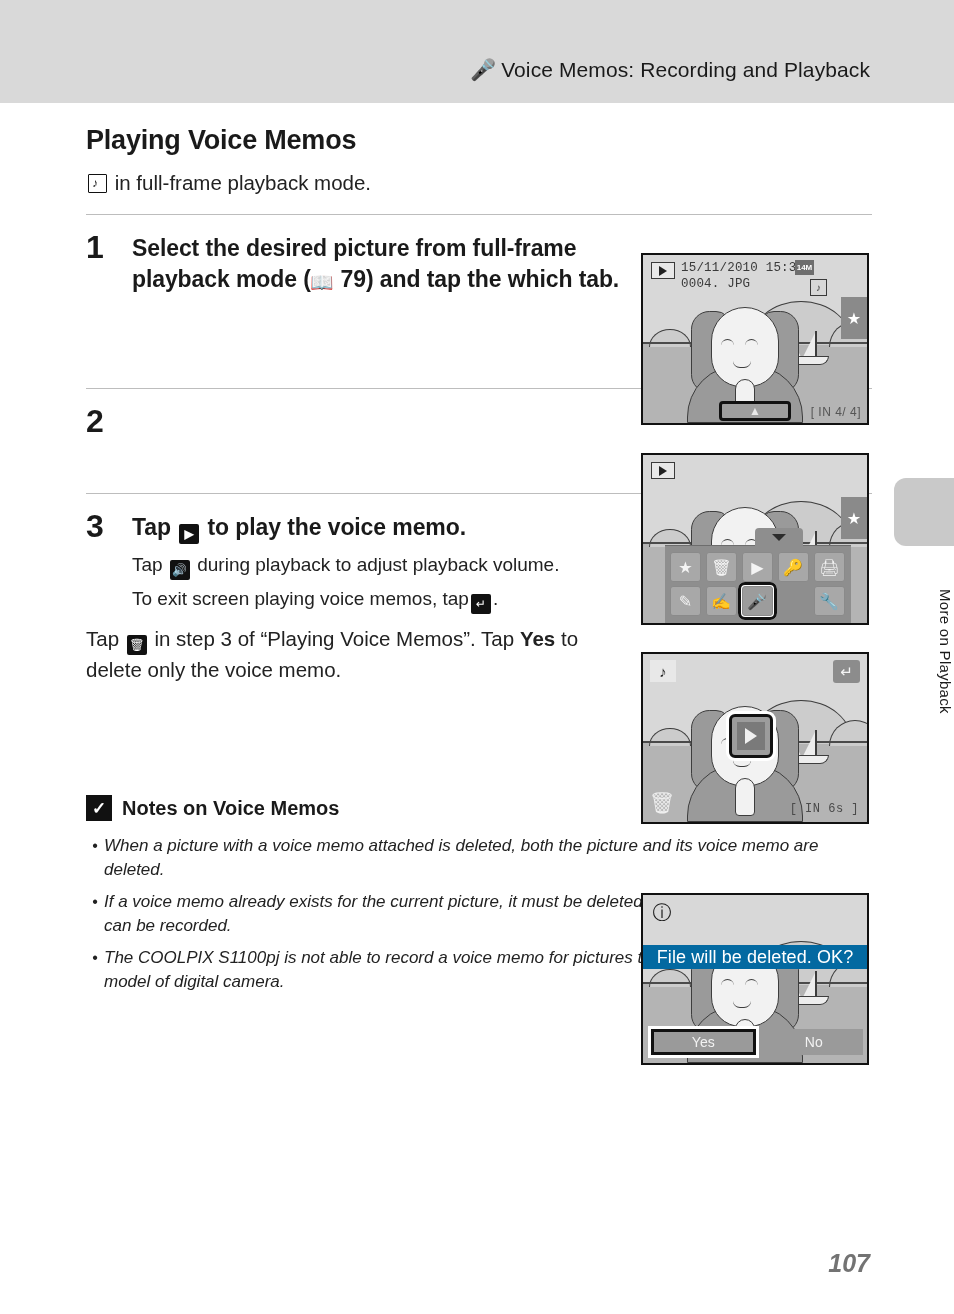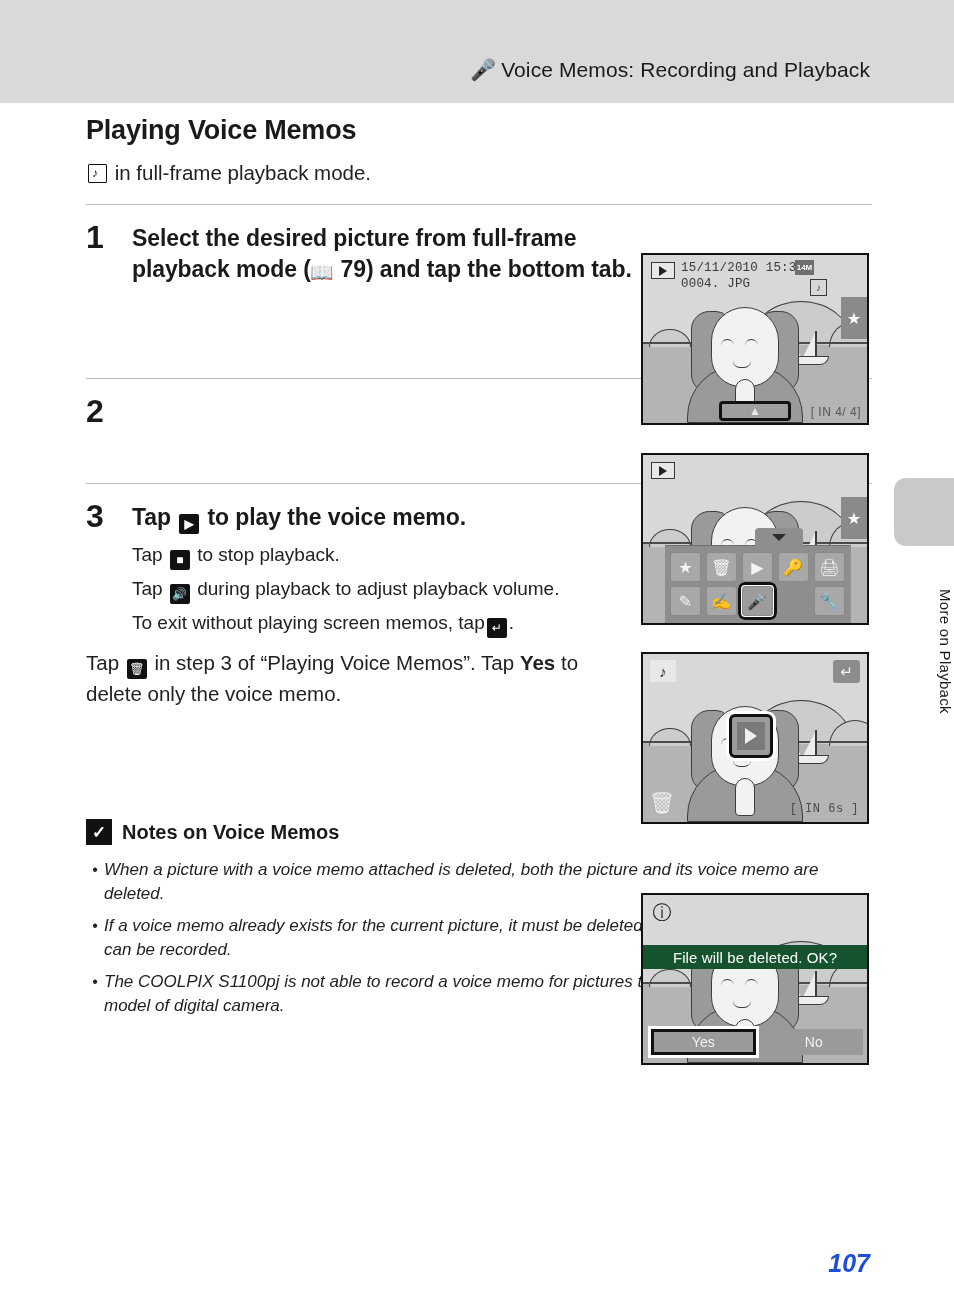--- a/index.html
+++ b/index.html
@@ -38,21 +38,21 @@
     display: flex; align-items: flex-start; justify-content: center;
     font-size: 15px; color: #1a1a1a;
     writing-mode: vertical-rl; text-orientation: mixed;
     letter-spacing: .3px; white-space: nowrap;
   }
 
   
   .content { position: absolute; top: 103px; left: 0; width: 894px; }
 
   .h1 {
-    margin: 12px 0 0 86px;
+    margin: 22px 0 0 86px;
     font-size: 27px; font-weight: bold; letter-spacing: -.2px;
   }
   .intro {
     margin: 12px 0 0 86px; width: 765px;
     font-size: 20.5px; line-height: 30px; color: #222;
   }
 
   hr.rule {
     border: none; border-top: 1px solid #bdbdbd;
     margin: 16px 0 0 86px; width: 786px;
@@ -291,21 +291,21 @@
   }
 
   
   .warn-chip {
     position:absolute; left:8px; top:7px; width:22px; height:22px;
     display:flex; align-items:center; justify-content:center;
     color:#1c1c1c; font-size:19px;
   }
   .msg-bar {
     position:absolute; left:0; top:50px; width:100%; height:24px;
-    background:#14532d; color:#fff; font-size:15px;
+    background:#0369a1; color:#fff; font-size:18px;
     display:flex; align-items:center; justify-content:center;
     letter-spacing:.1px;
   }
   .btn-row { position:absolute; left:8px; bottom:8px; width:212px; display:flex; gap:9px; }
   .dlg-btn {
     flex:1; height:26px; background:#9a9a9a;
     display:flex; align-items:center; justify-content:center;
     color:#f2f2f2; font-size:14px;
   }
   .dlg-btn.sel { border:3px solid #111; box-shadow: 0 0 0 3px #fff; background:#9a9a9a; }
@@ -322,21 +322,21 @@
   .notes-list { margin-top: 13px; }
   .note-item {
     display:flex; font-size:17px; line-height:24px; color:#222;
     margin-bottom: 8px;
   }
   .note-bullet { width:18px; flex:0 0 18px; text-align:center; font-size:16px; }
   .note-text { flex:1;font-style:italic; }
 
   .page-num {
     position:absolute; right:84px; bottom:36px;
-    font-size:25px; font-style:italic; font-weight:bold; color:#1d4ed8;
+    font-size:25px; font-style:italic; font-weight:bold; color:#737373;
   }
 </style>
 </head>
 <body>
 
 <div class="header-band"></div>
 <div class="header-title">
   <span class="mic-glyph">🎤</span><span>Voice Memos: Recording and Playback</span>
 </div>
 
@@ -352,21 +352,21 @@
     <span>in full-frame playback mode.</span>
   </div>
 
   <hr class="rule">
 
   <div class="step" style="margin-top:18px;">
     <div class="step-num">1</div>
     <div class="step-body">
       <div class="step-head">
         <span>Select the desired picture from full-frame playback mode (</span><span class="book-glyph">📖</span>
-        <span>79</span><span>) and tap the bottom tab.</span>
+        <span>79</span><span>) and tap the which tab.</span>
       </div>
     </div>
   </div>
 
   <hr class="rule" style="margin-top:90px;">
 
   <div class="step" style="margin-top:18px;">
     <div class="step-num">2</div>
   </div>
 
@@ -376,30 +376,25 @@
     <div class="step-num">3</div>
     <div class="step-body">
       <div class="step-head">
         <span>Tap</span>
         <span class="ibox">▶</span>
         <span>to play the voice memo.</span>
       </div>
       <div class="step-sub">
         <div class="line">
           <span>Tap</span>
-          <span class="ibox">■</span>
-          <span>to stop playback.</span>
-        </div>
-        <div class="line">
-          <span>Tap</span>
           <span class="ibox">🔊</span>
           <span>during playback to adjust playback volume.</span>
         </div>
         <div class="line">
-          <span>To exit without playing screen memos, tap</span><span class="ibox">↵</span><span>.</span>
+          <span>To exit screen playing voice memos, tap</span><span class="ibox">↵</span><span>.</span>
         </div>
       </div>
     </div>
   </div>
 
   <div class="intro" style="margin-top:10px;width:520px;">
     <span>Tap</span>
     <span class="ibox">🗑</span>
     <span>in step 3 of “Playing Voice Memos”. Tap</span>
     <b>Yes</b>

